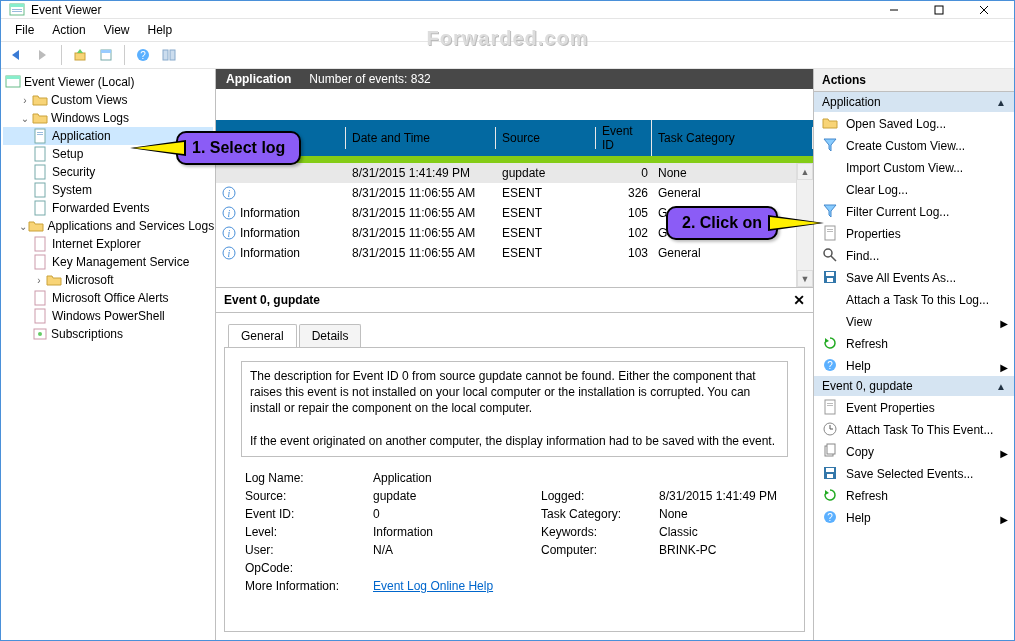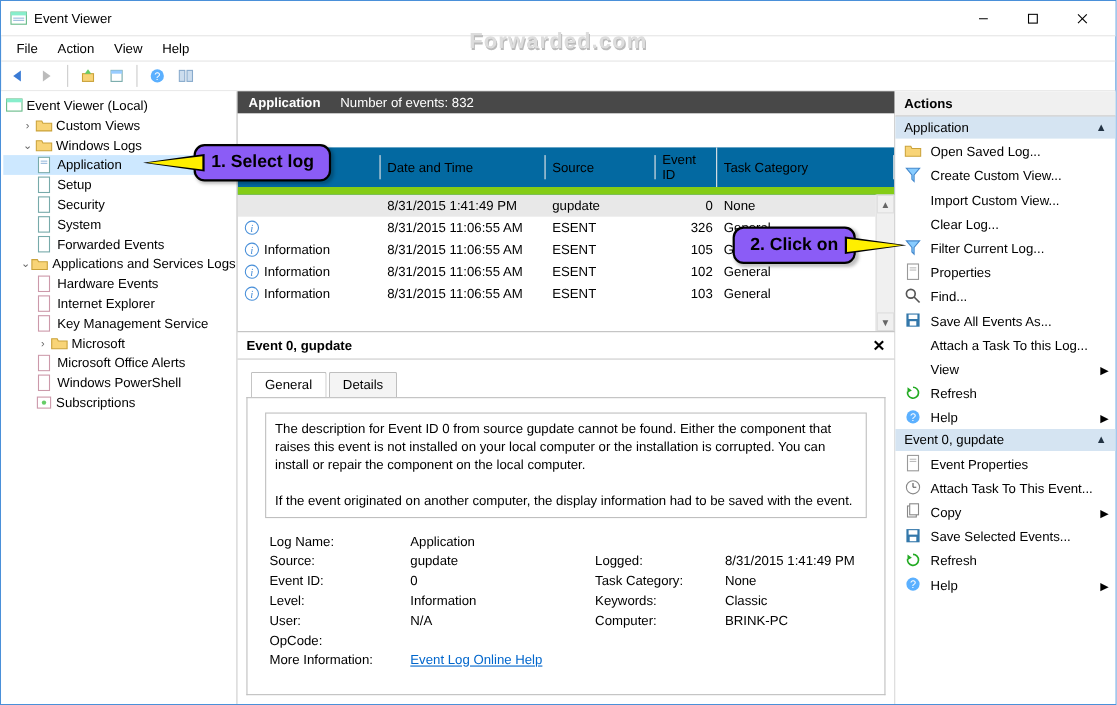--- a/index.html
+++ b/index.html
@@ -1,18 +1,18 @@
 <!DOCTYPE html>
 <html><head>
 <meta charset="utf-8">
 <style>
   * { box-sizing: border-box; margin: 0; padding: 0; }
   body { font-family: "Segoe UI", Tahoma, sans-serif; font-size: 12px; background: #fff; color: #000; }
   .window { width: 1015px; height: 641px; border: 1px solid #4a90d9; display: flex; flex-direction: column; position: relative; }
-  .titlebar { height: 32px; background: #fff; display: flex; align-items: center; padding: 0 8px; border-bottom: 1px solid #e5e5e5; }
+  .titlebar { height: 18px; background: #fff; display: flex; align-items: center; padding: 0 8px; border-bottom: 1px solid #e5e5e5; }
   .titlebar .icon { width: 16px; height: 16px; margin-right: 6px; }
   .titlebar .title { flex: 0 0 auto; font-size: 12px; }
   .watermark { position: absolute; left: 50%; top: 26px; transform: translateX(-50%); font-size: 20px; font-weight: bold; color: #ddd; letter-spacing: 1px; pointer-events: none; text-shadow: 1px 1px 0 #bbb; }
   .winbtns { margin-left: auto; display: flex; }
   .winbtn { width: 45px; height: 29px; display: flex; align-items: center; justify-content: center; }
   .winbtn svg { width: 10px; height: 10px; }
   .menubar { height: 22px; display: flex; align-items: center; padding: 0 6px; gap: 2px; }
   .menu-item { padding: 2px 8px; }
   .toolbar { height: 28px; border-top: 1px solid #e5e5e5; border-bottom: 1px solid #e5e5e5; display: flex; align-items: center; padding: 0 4px; gap: 2px; }
   .tbtn { width: 24px; height: 22px; display: flex; align-items: center; justify-content: center; border: 1px solid transparent; }
@@ -226,28 +226,20 @@
           <span>Forwarded Events</span>
         </div>
       <div class="treenode indent1">
           <span class="exp">⌄</span>
           <span class="ticon">
             <svg viewBox="0 0 16 16">
               <path d="M1 4h5l1 2h8v7H1z" fill="#f8d477" stroke="#caa23a"></path>
             </svg>
           </span>
           <span>Applications and Services Logs</span>
-        </div>
-      <div class="treenode indent2">
-          <span class="ticon">
-            <svg viewBox="0 0 16 16">
-              <rect x="2" y="1" width="10" height="14" fill="#fff" stroke="#c9a"></rect>
-            </svg>
-          </span>
-          <span>Hardware Events</span>
         </div>
       <div class="treenode indent2">
           <span class="ticon">
             <svg viewBox="0 0 16 16">
               <rect x="2" y="1" width="10" height="14" fill="#fff" stroke="#c9a"></rect>
             </svg>
           </span>
           <span>Internet Explorer</span>
         </div>
       <div class="treenode indent2">

